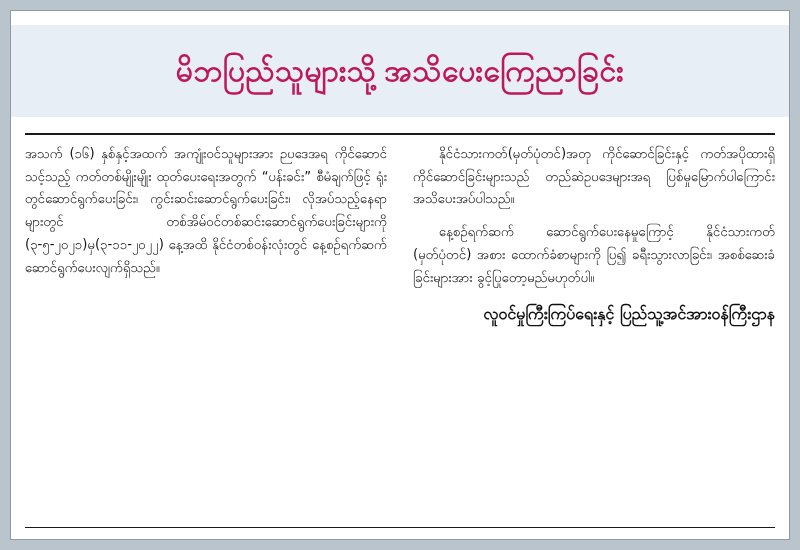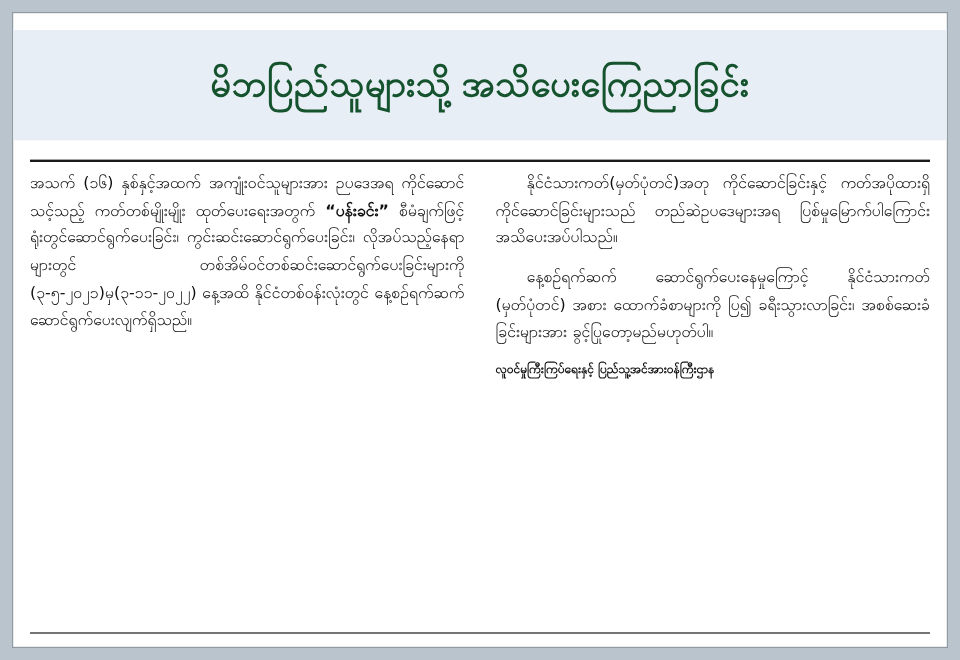--- a/index.html
+++ b/index.html
@@ -31,26 +31,26 @@
     height: 92px;
     background: #e8eef5;
     display: flex;
     align-items: center;
     justify-content: center;
     box-sizing: border-box;
   }
   .header-title {
     font-size: 30px;
     font-weight: bold;
-    color: #14532d;
+    color: #be185d;
     letter-spacing: 0.5px;
     text-align: center;
     line-height: 1.4;
     padding: 0 20px;
-    font-family: Liberation Sans, sans-serif;
+    font-family: Liberation Serif, serif;
   }
   .rule {
     position: absolute;
     left: 14px;
     right: 14px;
     height: 2px;
     background: #1a1a1a;
   }
   .rule-top { top: 122px; }
   .rule-bottom { top: 516px; height: 1px; }
@@ -77,28 +77,28 @@
     text-align: justify;
     text-justify: inter-word;
     word-spacing: 0.5px;
     font-family: "DejaVu Sans", sans-serif;
   }
   p.indent {
     text-indent: 26px;
   }
   p.signature {
     margin: 12px 0 0 0;
-    font-size: 10px;
+    font-size: 16px;
     font-weight: bold;
     line-height: 1.6;
-    text-align: left;
+    text-align: right;
     color: #101010;
   }
   .bold-inline {
-    font-weight: bold;
+    font-weight: normal;
   }
 </style>
 </head>
 <body>
 
 <div class="page">
 
   <div class="header-band">
     <div class="header-title">မိဘပြည်သူများသို့ အသိပေးကြေညာခြင်း</div>
   </div>

